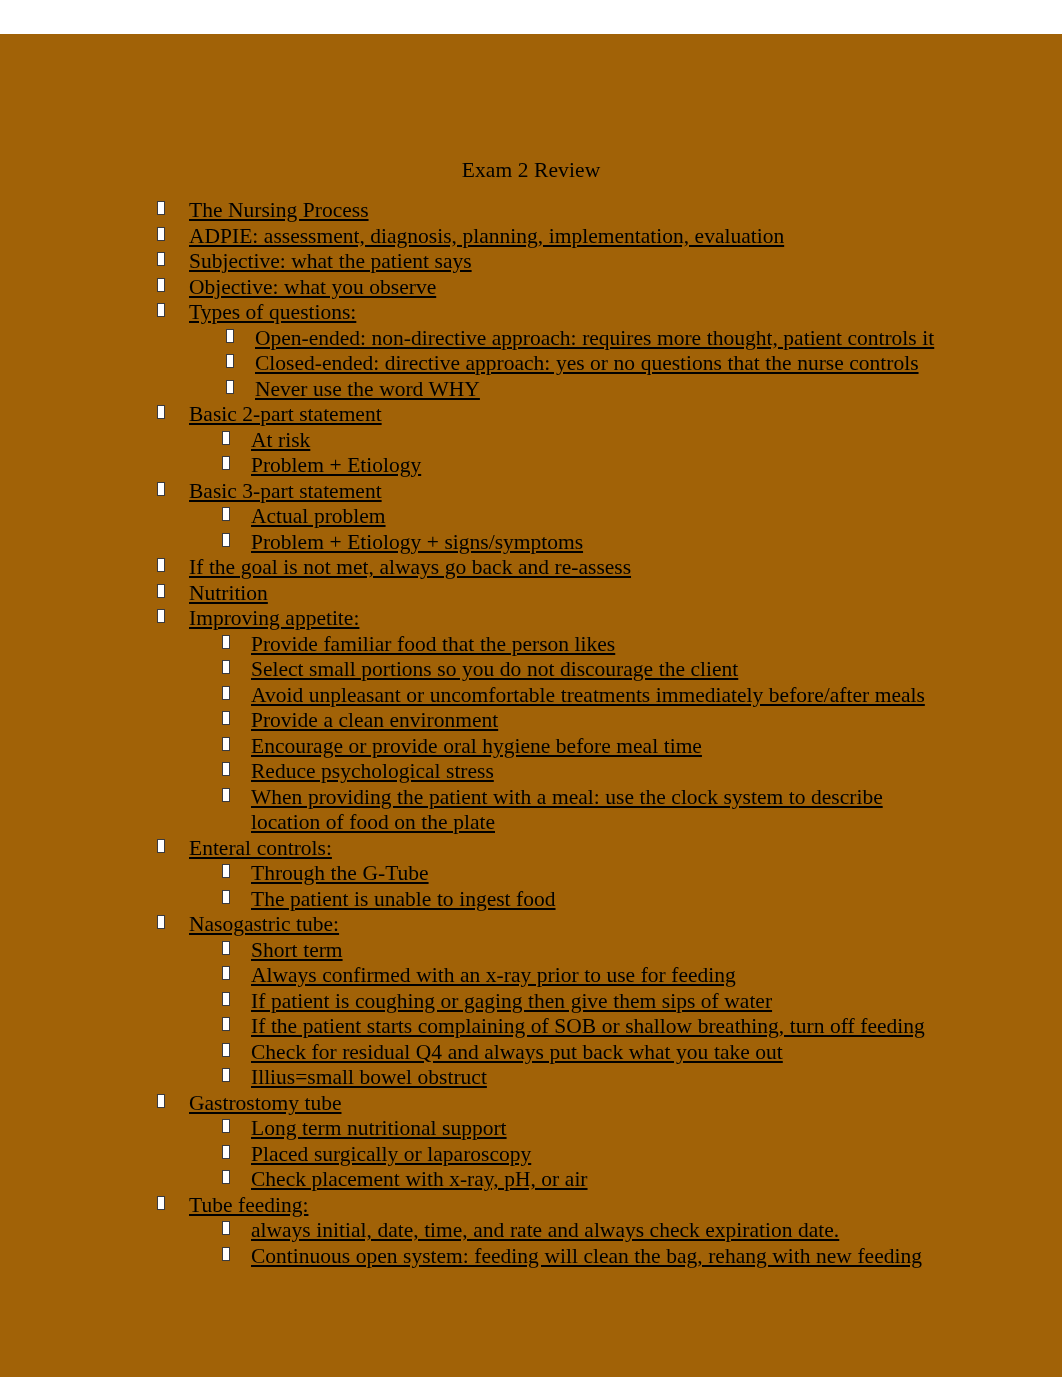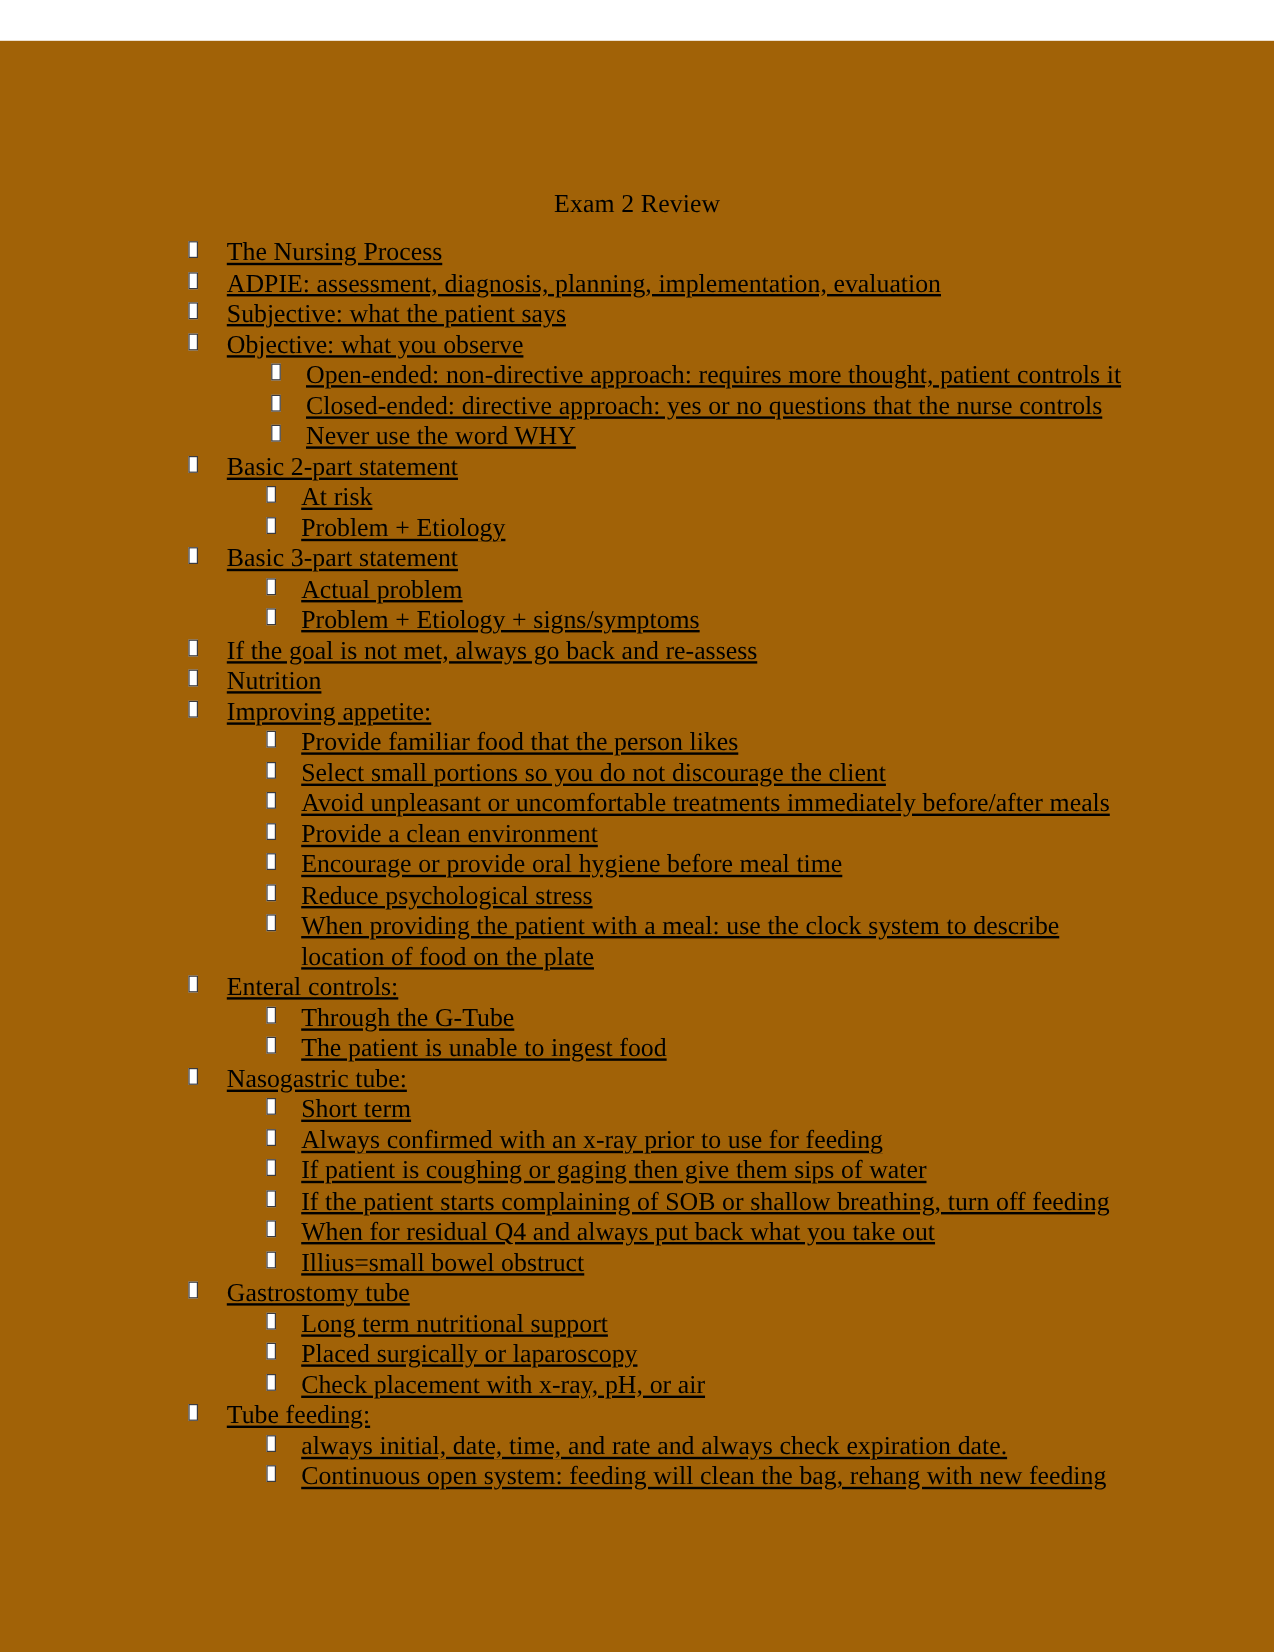--- a/index.html
+++ b/index.html
@@ -100,20 +100,24 @@
         <span class="item-text">ADPIE:  assessment, diagnosis, planning, implementation, evaluation</span>
       </div>
       <div class="item lvl1">
         <span class="bullet"></span>
         <span class="item-text">Subjective:  what the patient says</span>
       </div>
       <div class="item lvl1">
         <span class="bullet"></span>
         <span class="item-text">Objective:  what you observe</span>
       </div>
+      <div class="item lvl1">
+        <span class="bullet"></span>
+        <span class="item-text">Types of questions:</span>
+      </div>
       <div class="item lvl2b">
         <span class="bullet"></span>
         <span class="item-text">Open-ended:   non-directive approach: requires more thought, patient controls it</span>
       </div>
       <div class="item lvl2b">
         <span class="bullet"></span>
         <span class="item-text">Closed-ended:  directive approach: yes or no questions that the nurse controls</span>
       </div>
       <div class="item lvl2b">
         <span class="bullet"></span>
@@ -210,21 +214,21 @@
       <div class="item lvl2">
         <span class="bullet"></span>
         <span class="item-text">If patient is coughing or gaging then give them sips of water</span>
       </div>
       <div class="item lvl2">
         <span class="bullet"></span>
         <span class="item-text">If the patient starts complaining of SOB or shallow breathing, turn off feeding</span>
       </div>
       <div class="item lvl2">
         <span class="bullet"></span>
-        <span class="item-text">When for residual Q4 and always put back what you take out</span>
+        <span class="item-text">Check for residual Q4 and always put back what you take out</span>
       </div>
       <div class="item lvl2">
         <span class="bullet"></span>
         <span class="item-text">Illius=small bowel obstruct</span>
       </div>
       <div class="item lvl1">
         <span class="bullet"></span>
         <span class="item-text">Gastrostomy tube</span>
       </div>
       <div class="item lvl2">

